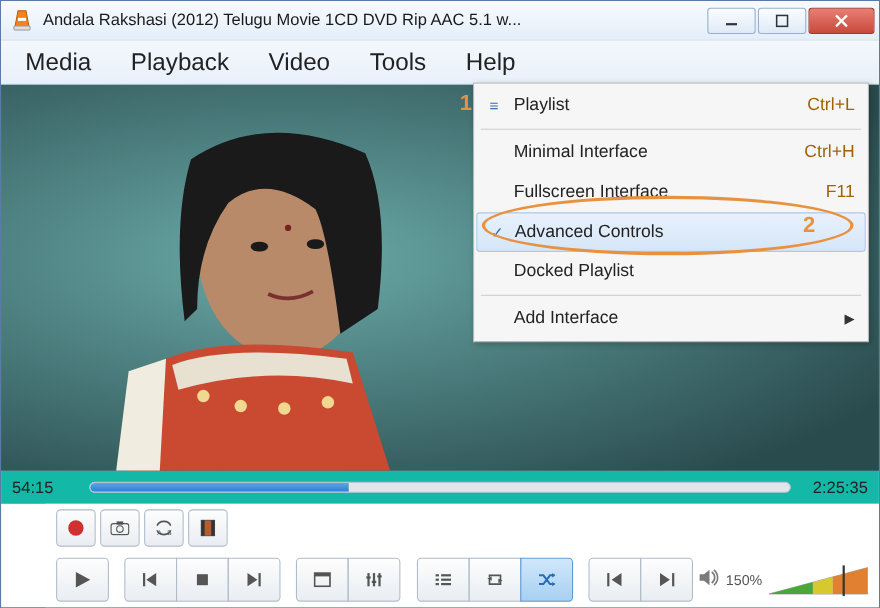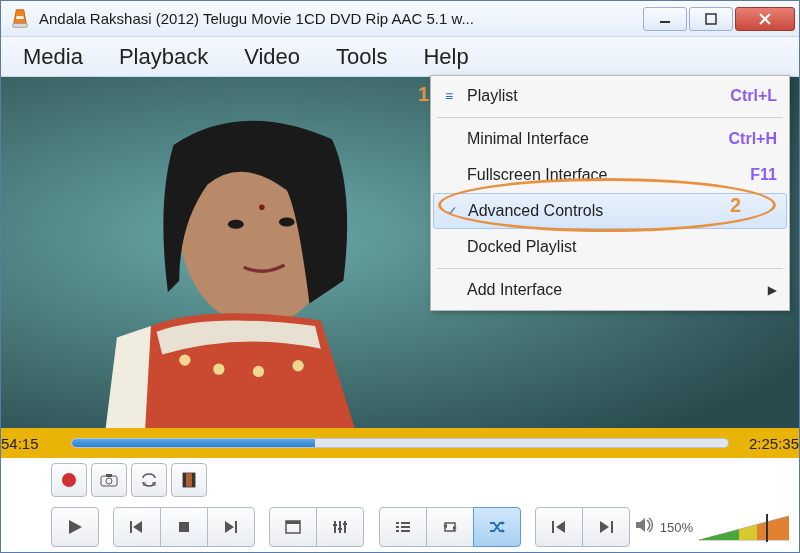--- a/index.html
+++ b/index.html
@@ -16,29 +16,29 @@
 .menubar { height: 40px; background: linear-gradient(#f4f8fd,#e8f0fa); border-bottom: 1px solid #c9d8ea; display: flex; align-items: stretch; padding: 0 4px; position: relative; }
 .menuitem { padding: 0 18px; font-size: 22px; color: #222; display: flex; align-items: center; cursor: default; }
 .menuitem.open { background: #fff; border: 1px solid #bcd0e8; border-bottom: 1px solid #fff; border-radius: 3px 3px 0 0; position: relative; z-index: 21; }
 .menuitem-highlight { border: 2px solid #e8913f; border-radius: 4px; }
 
 .video-area { flex: 1; background: linear-gradient(135deg, #4a8b8e 0%, #5a9a9d 30%, #3a6b6e 60%, #2a4b4e 100%); position: relative; overflow: visible; }
 .annot-1 { position: absolute; top: 6px; right: 370px; color: #e8913f; font-weight: bold; font-size: 20px; z-index: 30; }
 
 .dropdown { position: absolute; top: 75px; left: 430px; width: 360px; background: #f6f6f6; border: 1px solid #b8b8b8; box-shadow: 2px 2px 6px rgba(0,0,0,0.25); z-index: 20; padding: 2px 0; }
 .dd-row { height: 36px; display: flex; align-items: center; padding: 0 12px 0 36px; font-size: 16px; color: #222; position: relative; }
-.dd-row .shortcut { margin-left: auto; color: #8b5cf6; font-weight: bold; }
+.dd-row .shortcut { margin-left: auto; color: #a16207; }
 .dd-row .icon-slot { position: absolute; left: 8px; width: 20px; text-align: center; color: #3a6fae; font-size: 14px; }
 .dd-row.highlight { background: linear-gradient(#e8f1fc,#d5e6f9); border: 1px solid #aac8ec; border-radius: 3px; margin: 0 2px; padding-left: 34px; }
 .dd-sep { height: 1px; background: #d0d0d0; margin: 3px 6px; }
 .dd-row .submenu-arrow { margin-left: auto; color: #333; font-size: 12px; }
 .annot-2-ellipse { position: absolute; top: 178px; left: 438px; width: 338px; height: 54px; border: 3px solid #e8913f; border-radius: 50%; z-index: 25; pointer-events: none; }
 .annot-2 { position: absolute; top: 194px; left: 730px; color: #e8913f; font-weight: bold; font-size: 20px; z-index: 30; }
 
-.seekbar-row { height: 30px; display: flex; align-items: center; padding: 0 0; gap: 10px; background: #eab308; }
+.seekbar-row { height: 30px; display: flex; align-items: center; padding: 0 10px; gap: 10px; background: #14b8a6; }
 .time { font-size: 15px; color: #222; width: 60px; }
 .time.right { text-align: right; }
 .seek-track { flex: 1; height: 10px; background: #e0e6ec; border: 1px solid #b8c4d2; border-radius: 5px; position: relative; overflow: hidden; }
 .seek-fill { position: absolute; left: 0; top: 0; height: 100%; width: 37%; background: linear-gradient(#5aa7e8,#2f7fd1); border-radius: 5px 0 0 5px; }
 
 .adv-row, .ctrl-row { display: flex; align-items: center; padding: 4px 10px; gap: 4px; background: #fff; margin-left: 40px; }
 .adv-row { height: 44px; }
 .ctrl-row { height: 50px; }
 .btn { height: 34px; min-width: 36px; background: linear-gradient(#fdfdfd,#e9edf2); border: 1px solid #b0bcc9; border-radius: 4px; display: flex; align-items: center; justify-content: center; cursor: default; }
 .btn.big { height: 40px; min-width: 48px; }

